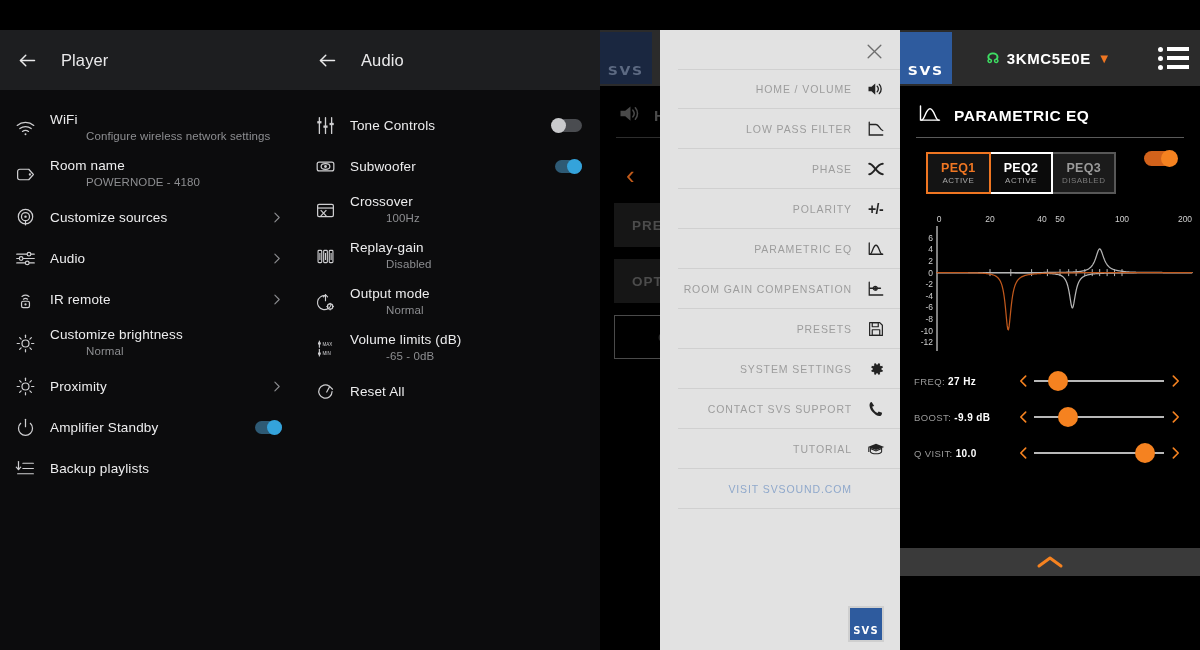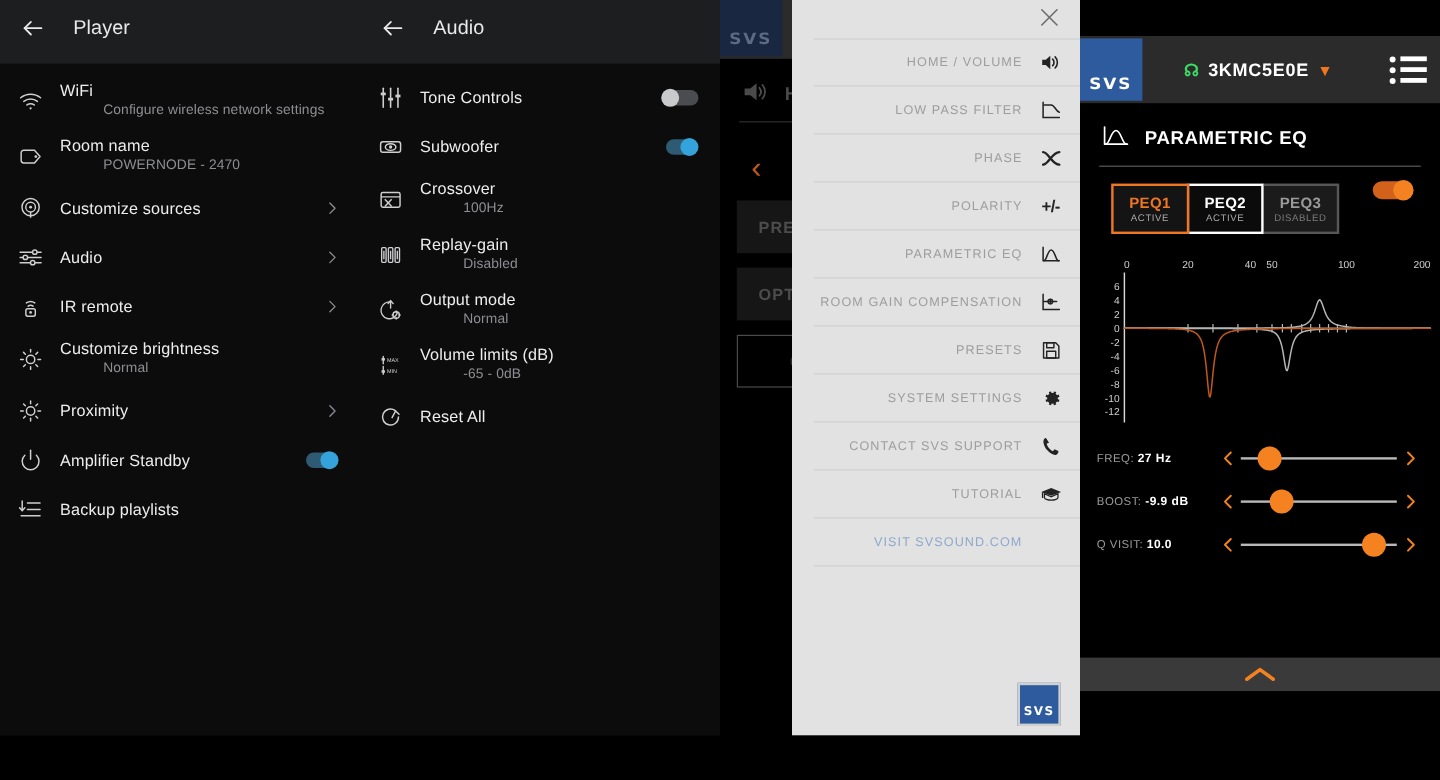--- a/index.html
+++ b/index.html
@@ -2,41 +2,41 @@
 <html><head>
 <meta charset="utf-8">
 <style>
   * { box-sizing: border-box; margin: 0; padding: 0; }
   html, body {
     width: 1200px; height: 650px;
     background: #000;
     font-family: "Liberation Sans", sans-serif;
     overflow: hidden;
   }
-  .stage { position: relative; width: 1200px; height: 576px; display: flex; align-items: center; }
+  .stage { position: relative; width: 1200px; height: 576px; display: flex; }
   .panel { position: relative; width: 300px; height: 650px; overflow: hidden; background: #000; }
 
   
   .bluos { background: #0c0c0d; }
   .bluos-statusbar { height: 30px; background: #000; }
   .bluos-appbar {
     height: 60px; background: #1d1e20;
     display: flex; align-items: center; padding: 0 0 0 10px;
   }
   .back-arrow {
     width: 34px; height: 34px; position: relative;
     display: flex; align-items: center; justify-content: center;
     color: #e9e9ea; flex: 0 0 auto; cursor: pointer;
   }
   .back-arrow svg { width: 21px; height: 21px; }
   .appbar-title {
     font-size: 16.5px; color: #e9e9ea; margin-left: 17px;
     letter-spacing: .1px; font-weight: 400;
   }
-  .bluos-list { padding-top: 8px; }
+  .bluos-list { padding-top: 15px; }
   .bl-row {
     display: flex; align-items: center;
     min-height: 41px; padding: 7px 14px 7px 0;
     cursor: pointer;
   }
   .bl-icon {
     width: 50px; flex: 0 0 50px; display: flex;
     align-items: center; justify-content: center;
     color: #cfcfd1;
   }
@@ -213,21 +213,21 @@
 
       <div class="bl-row">
         <div class="bl-icon">
           <svg viewBox="0 0 24 24" fill="none" stroke="currentColor" stroke-width="1.4" stroke-linejoin="round">
               <path d="M3 8.5a2.5 2.5 0 0 1 2.5-2.5h10.2L21 12l-5.3 6H5.5A2.5 2.5 0 0 1 3 15.5z"></path>
               <circle cx="17" cy="12" r="1.3" fill="currentColor" stroke="none"></circle>
             </svg>
         </div>
         <div class="bl-texts">
           <div class="bl-title">Room name</div>
-          <div class="bl-sub">POWERNODE - 2470</div>
+          <div class="bl-sub">POWERNODE - 4180</div>
         </div>
       </div>
 
       <div class="bl-row">
         <div class="bl-icon">
           <svg viewBox="0 0 24 24" fill="none" stroke="currentColor" stroke-width="1.4">
               <circle cx="12" cy="11" r="8.2"></circle>
               <circle cx="12" cy="11" r="4.6"></circle>
               <circle cx="12" cy="11" r="1.4" fill="currentColor" stroke="none"></circle>
               <line x1="12" y1="15.6" x2="12" y2="21"></line>

